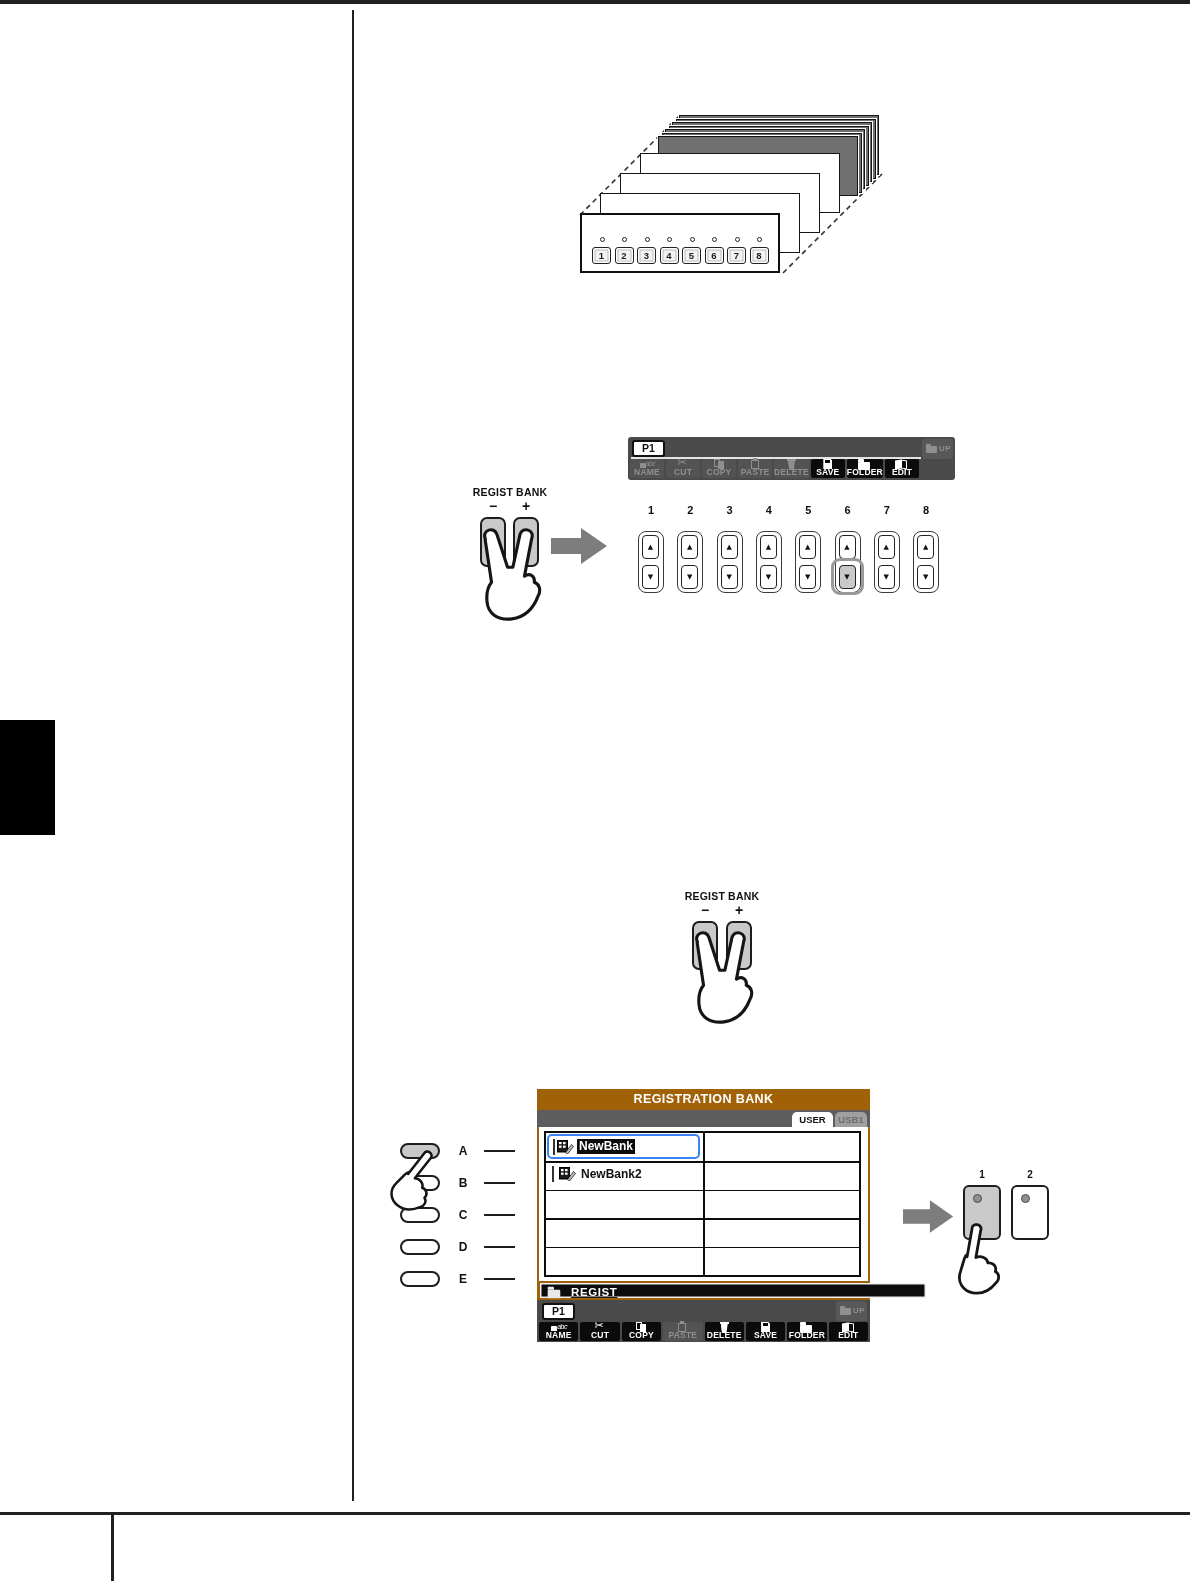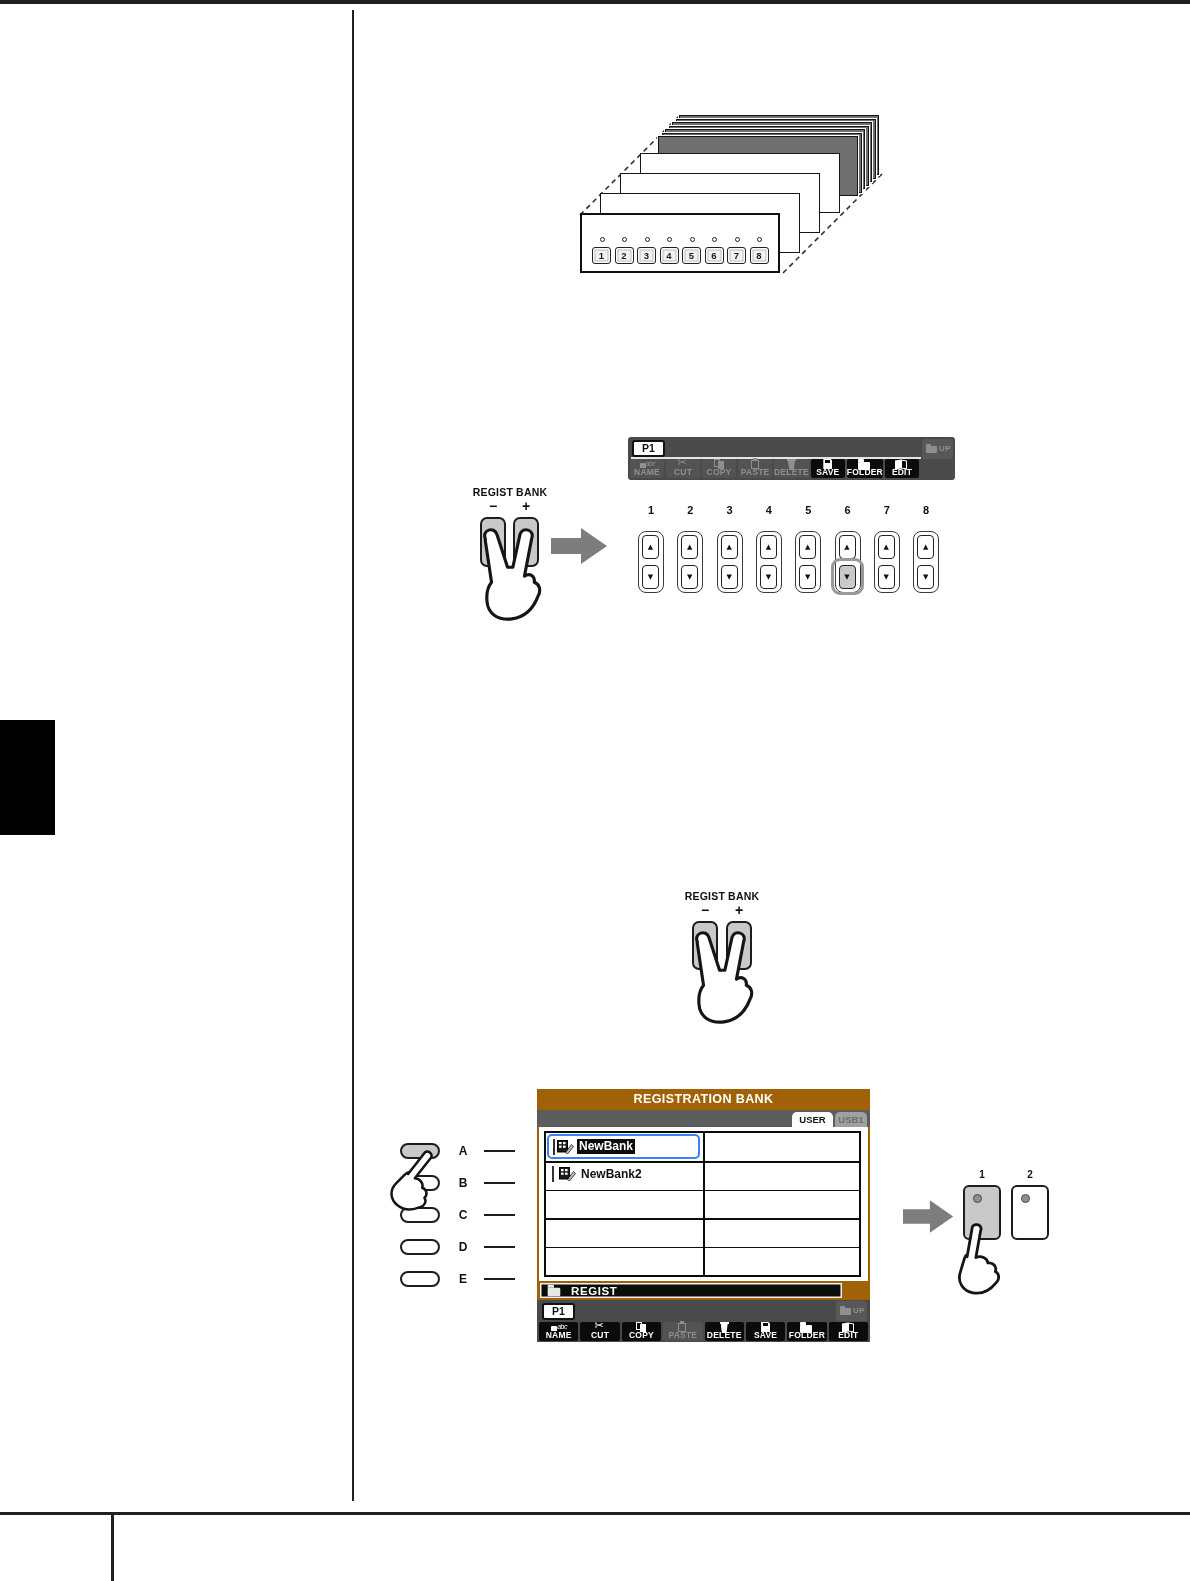--- a/index.html
+++ b/index.html
@@ -88,22 +88,22 @@
   .scr-tab.unsel{background:#a0a0a0;color:#6e6e6e;}
   .scr-content{position:absolute;left:2px;top:38px;width:329px;height:154px;background:#fff;}
   .grid{position:absolute;left:5px;top:4px;width:317px;height:146px;border:2px solid #0c0c0c;box-sizing:border-box;}
   .gline{position:absolute;background:#0c0c0c;}
   .cursor-cell{position:absolute;left:1px;top:1px;width:153px;height:25px;border:2px solid #3b82f6;border-radius:5px;
                display:flex;align-items:center;padding-left:4px;box-sizing:border-box;}
   .file-row{position:absolute;display:flex;align-items:center;gap:3px;}
   .vbar{width:2px;height:16px;background:#333;margin-right:2px;}
   .fname{font-weight:bold;font-size:12px;color:#111;padding:0 2px;line-height:15px;}
   .fname.sel{background:#0c0c0c;color:#fff;}
-  .scr-path{position:absolute;left:3px;top:194px;width:302px;height:15px;background:#0c0c0c;
-            box-shadow:inset 0 0 0 1.5px #f0f0f0;display:flex;align-items:center;box-sizing:border-box;padding-left:7px;}
+  .scr-path{position:absolute;left:3px;top:194px;width:386px;height:15px;background:#0c0c0c;
+            box-shadow:inset 0 0 0 1.5px #f0f0f0;display:flex;align-items:flex-end;box-sizing:border-box;padding-left:7px;text-decoration:underline;}
   .scr-path .ico{color:#e8e8e8;transform:scale(1.05);}
   .path-text{color:#fff;font-weight:bold;font-size:11.5px;letter-spacing:0.6px;margin-left:9px;}
   .scr-bottom{position:absolute;left:0;top:211px;width:333px;height:42px;background:#4a4a4a;}
 
   
   .sel-btn{position:absolute;left:400px;width:40px;height:16px;border:2px solid #1d1d1d;border-radius:8px;background:#fff;box-sizing:border-box;}
   .sel-btn.pressed{background:#c9c9c9;}
   .sel-label{position:absolute;width:14px;text-align:center;font-weight:bold;font-size:12px;color:#111;}
   .sel-dash{position:absolute;left:484px;width:31px;height:2px;background:#1d1d1d;}
   .mem-btn{position:absolute;width:38px;height:55px;border:2px solid #1d1d1d;border-radius:6px;background:#fff;box-sizing:border-box;}

